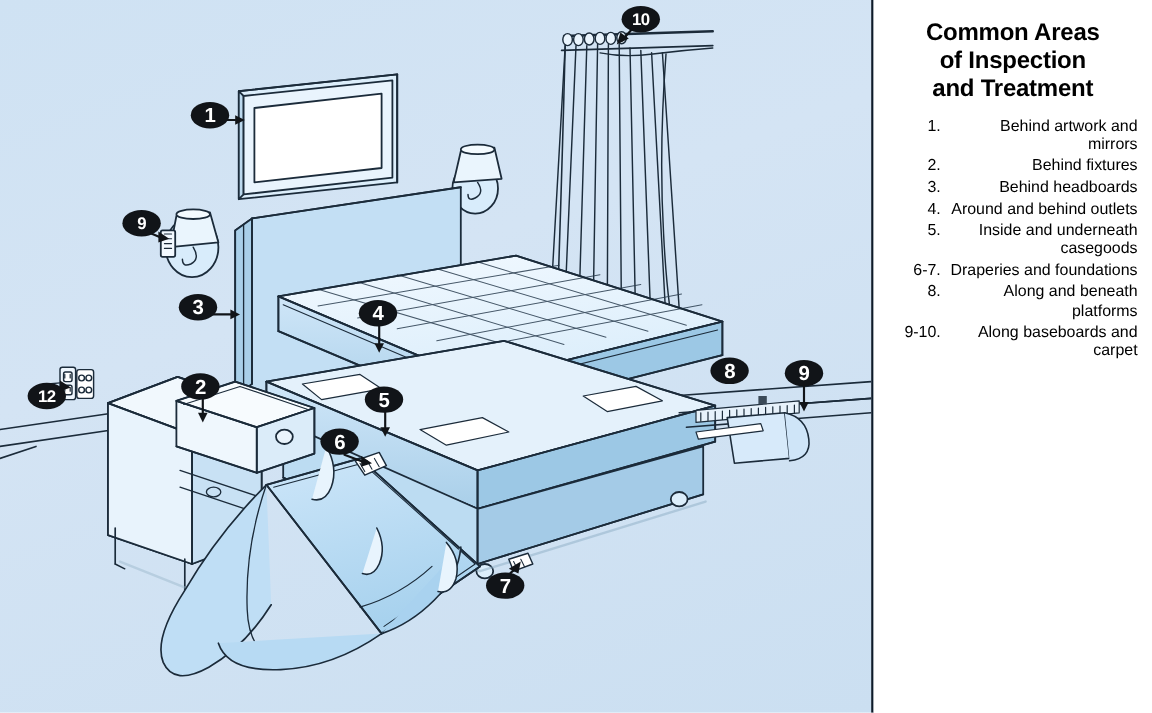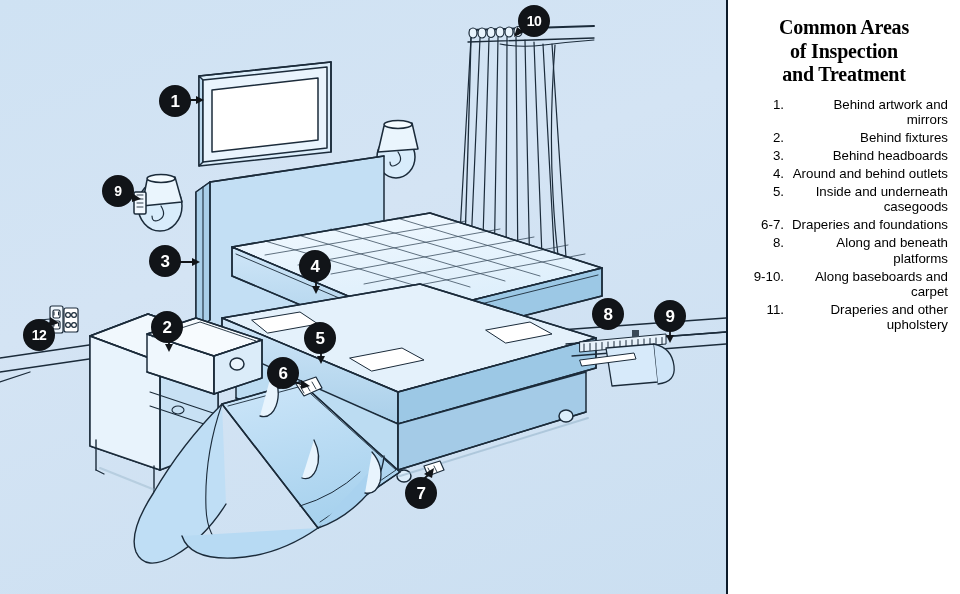--- a/index.html
+++ b/index.html
@@ -10,41 +10,41 @@
   #illustration{
     position:absolute;left:0;top:0;width:726px;height:594px;
     background:linear-gradient(160deg,#cfe2f3 0%,#d4e4f4 40%,#cbdff1 100%);
     border-right:2px solid #0d1b2a;
     overflow:hidden;
   }
   #illustration svg{display:block;width:726px;height:594px;}
 
   
   .marker{
-    position:absolute;width:30px;height:30px;border-radius:50%;
+    position:absolute;width:30px;height:20px;border-radius:50%;
     background:#111418;color:#ffffff;
     font-family:"Liberation Sans",sans-serif;
     font-weight:bold;font-size:17px;
     display:flex;align-items:center;justify-content:center;
     line-height:1;letter-spacing:-0.5px;
     box-shadow:0 0 0 1px #111418;
     z-index:6;
   }
   .marker.wide{font-size:14px;}
 
   
   #legend{
     position:absolute;left:728px;top:0;width:232px;height:594px;
     background:#ffffff;
     padding:0;
   }
   #legend-title{
     margin:16px 10px 10px 10px;
     text-align:center;
-    font-family:Liberation Serif, serif;
+    font-family:Liberation Sans, sans-serif;
     font-weight:bold;
     font-size:20px;
     line-height:1.18;
     color:#000000;
     letter-spacing:-0.2px;
   }
   #legend-list{list-style:none;margin:0;padding:0 12px 0 10px;}
   #legend-list li{
     display:flex;
     align-items:flex-start;
@@ -386,20 +386,16 @@
         <span class="leg-txt">Draperies and foundations</span>
       </li>
       <li>
         <span class="leg-num">8.</span>
         <span class="leg-txt">Along and beneath platforms</span>
       </li>
       <li>
         <span class="leg-num">9-10.</span>
         <span class="leg-txt">Along baseboards and carpet</span>
       </li>
-      <li>
-        <span class="leg-num">11.</span>
-        <span class="leg-txt">Draperies and other upholstery</span>
-      </li>
     </ul>
   </div>
 
 </div>
 
 </body></html>

